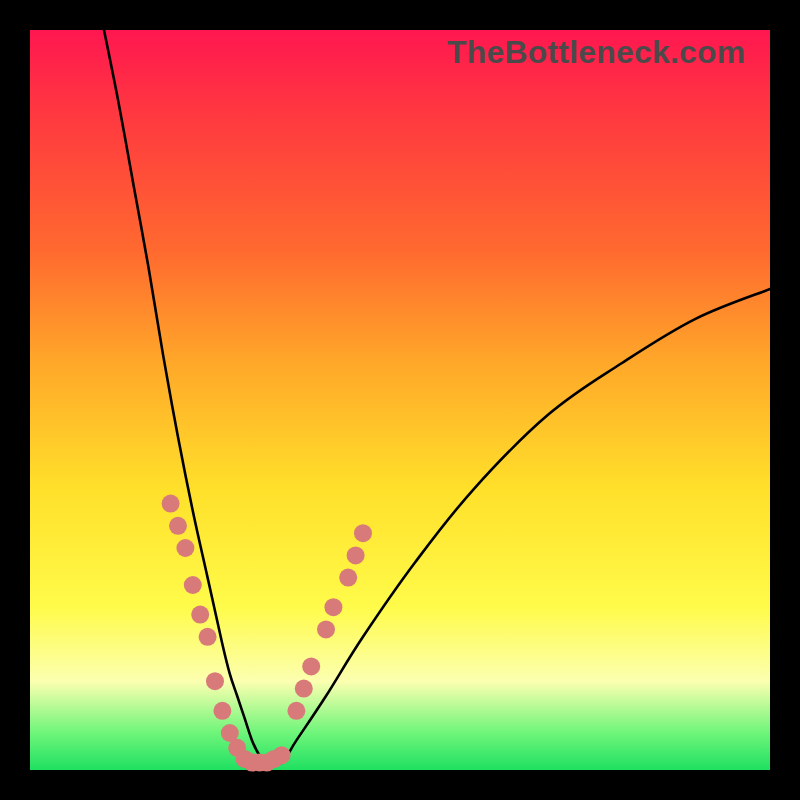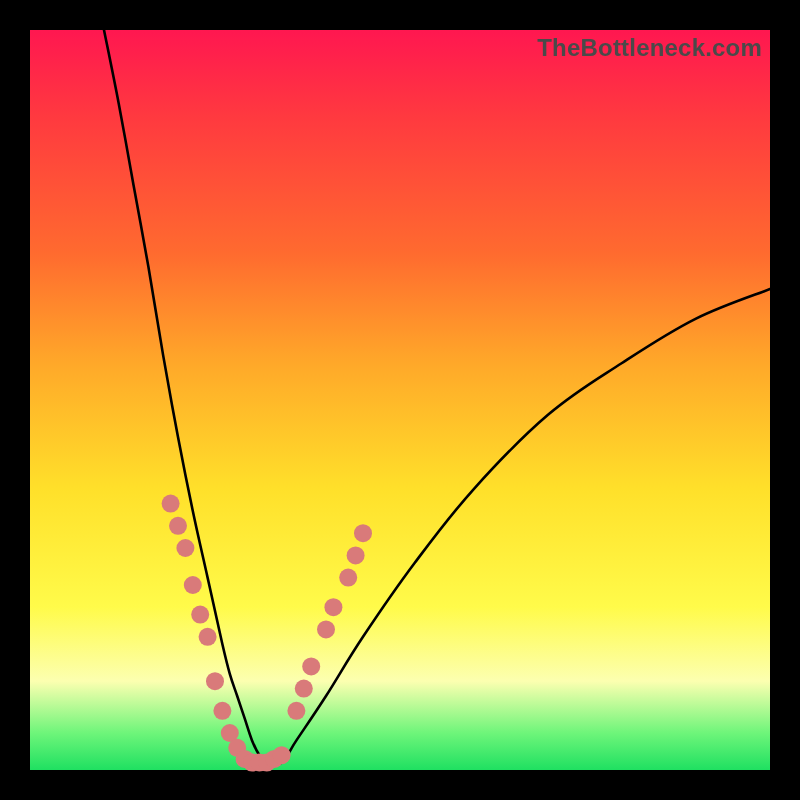--- a/index.html
+++ b/index.html
@@ -30,22 +30,22 @@
       #ffa829 45%,
       #ffe02a 62%,
       #fffb4a 78%,
       #fcffb0 88%,
       #6ef57a 95%,
       #1fe061 100%);
   }
   .watermark {
     position: absolute;
     top: 4px;
-    right: 8px;
-    font-size: 24px;
+    right: 24px;
+    font-size: 32px;
     font-weight: 600;
     color: #4a4a4a;
     letter-spacing: 0.2px;
     user-select: none;
   }
   svg.curve {
     position: absolute;
     left: 0;
     top: 0;
     width: 740px;

